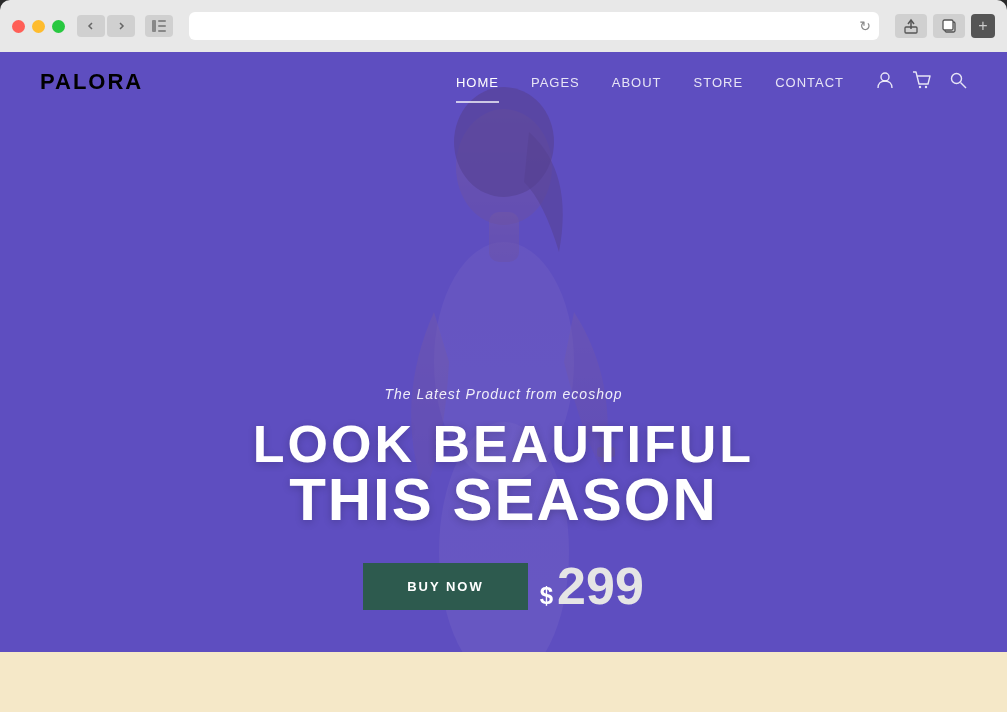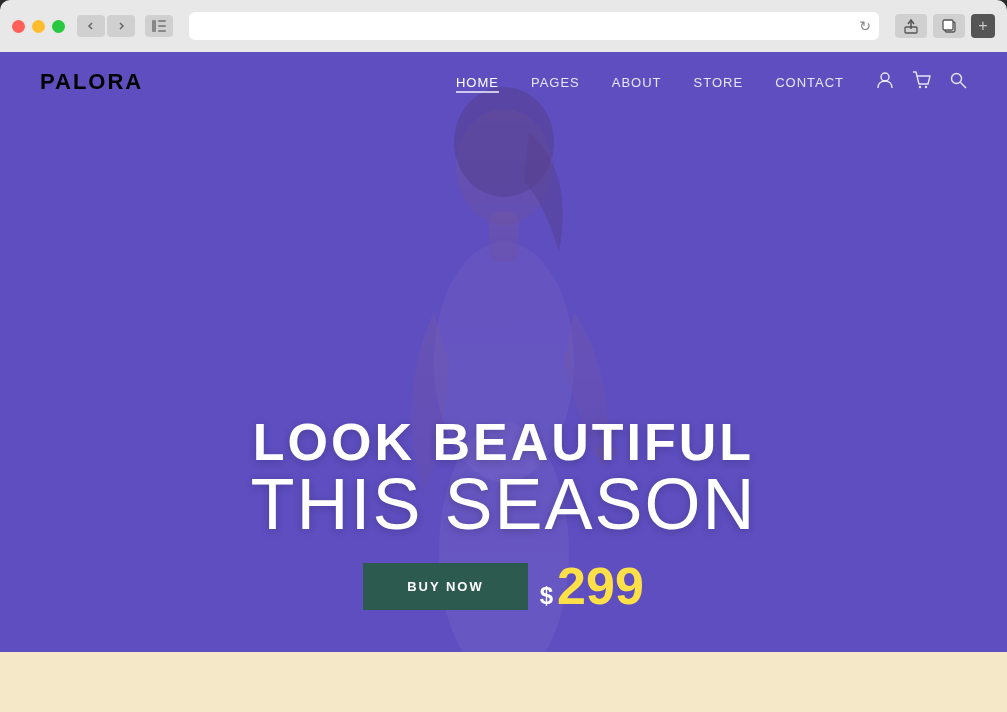--- a/index.html
+++ b/index.html
@@ -168,21 +168,21 @@
       color: rgba(255,255,255,0.85);
       font-size: 13px;
       font-weight: 500;
       letter-spacing: 1px;
       text-transform: uppercase;
     }
 
     .nav-menu li.active a {
       color: #ffffff;
       border-bottom: 2px solid rgba(255,255,255,0.7);
-      padding-bottom: 1px;
+      padding-bottom: 11px;
     }
 
     .nav-icons {
       display: flex;
       gap: 18px;
       margin-left: 32px;
       align-items: center;
     }
 
     .nav-icon {
@@ -232,27 +232,27 @@
       font-weight: 800;
       color: #ffffff;
       text-transform: uppercase;
       letter-spacing: 3px;
       line-height: 1;
       margin-bottom: 0;
       text-shadow: 0 2px 8px rgba(0,0,0,0.2);
     }
 
     .hero-title-line2 {
-      font-size: 72px;
-      font-weight: 400;
+      font-size: 60px;
+      font-weight: 700;
       color: #ffffff;
       text-transform: uppercase;
       letter-spacing: 2px;
       line-height: 1;
-      margin-bottom: 20px;
+      margin-bottom: 30px;
       text-shadow: 0 2px 8px rgba(0,0,0,0.2);
     }
 
     .hero-cta {
       display: flex;
       align-items: center;
       justify-content: center;
       gap: 12px;
     }
 
@@ -278,21 +278,21 @@
 
     .price-symbol {
       font-size: 24px;
       font-weight: 600;
       color: #ffffff;
     }
 
     .price-value {
       font-size: 52px;
       font-weight: 800;
-      color: #fde047;
+      color: #e5e5e5;
       line-height: 1;
     }
 
     
     .bottom-peek {
       position: absolute;
       bottom: 0;
       left: 0;
       right: 0;
       height: 60px;
@@ -440,20 +440,21 @@
         <span class="nav-icon">
           <svg width="18" height="18" viewBox="0 0 18 18" fill="none">
             <circle cx="7.5" cy="7.5" r="5" stroke="rgba(255,255,255,0.85)" stroke-width="1.4"></circle>
             <line x1="11.5" y1="11.5" x2="17" y2="17" stroke="rgba(255,255,255,0.85)" stroke-width="1.4"></line>
           </svg>
         </span>
       </div>
     </nav>
 
     <div class="hero-content">
+      <p class="hero-subtitle">The Latest Product from ecoshop</p>
       <h1 class="hero-title-line1">LOOK BEAUTIFUL</h1>
       <h1 class="hero-title-line2">THIS SEASON</h1>
       <div class="hero-cta">
         <a class="btn-buy-now">BUY NOW</a>
         <div class="price-container">
           <span class="price-symbol">$</span>
           <span class="price-value">299</span>
         </div>
       </div>
     </div>

